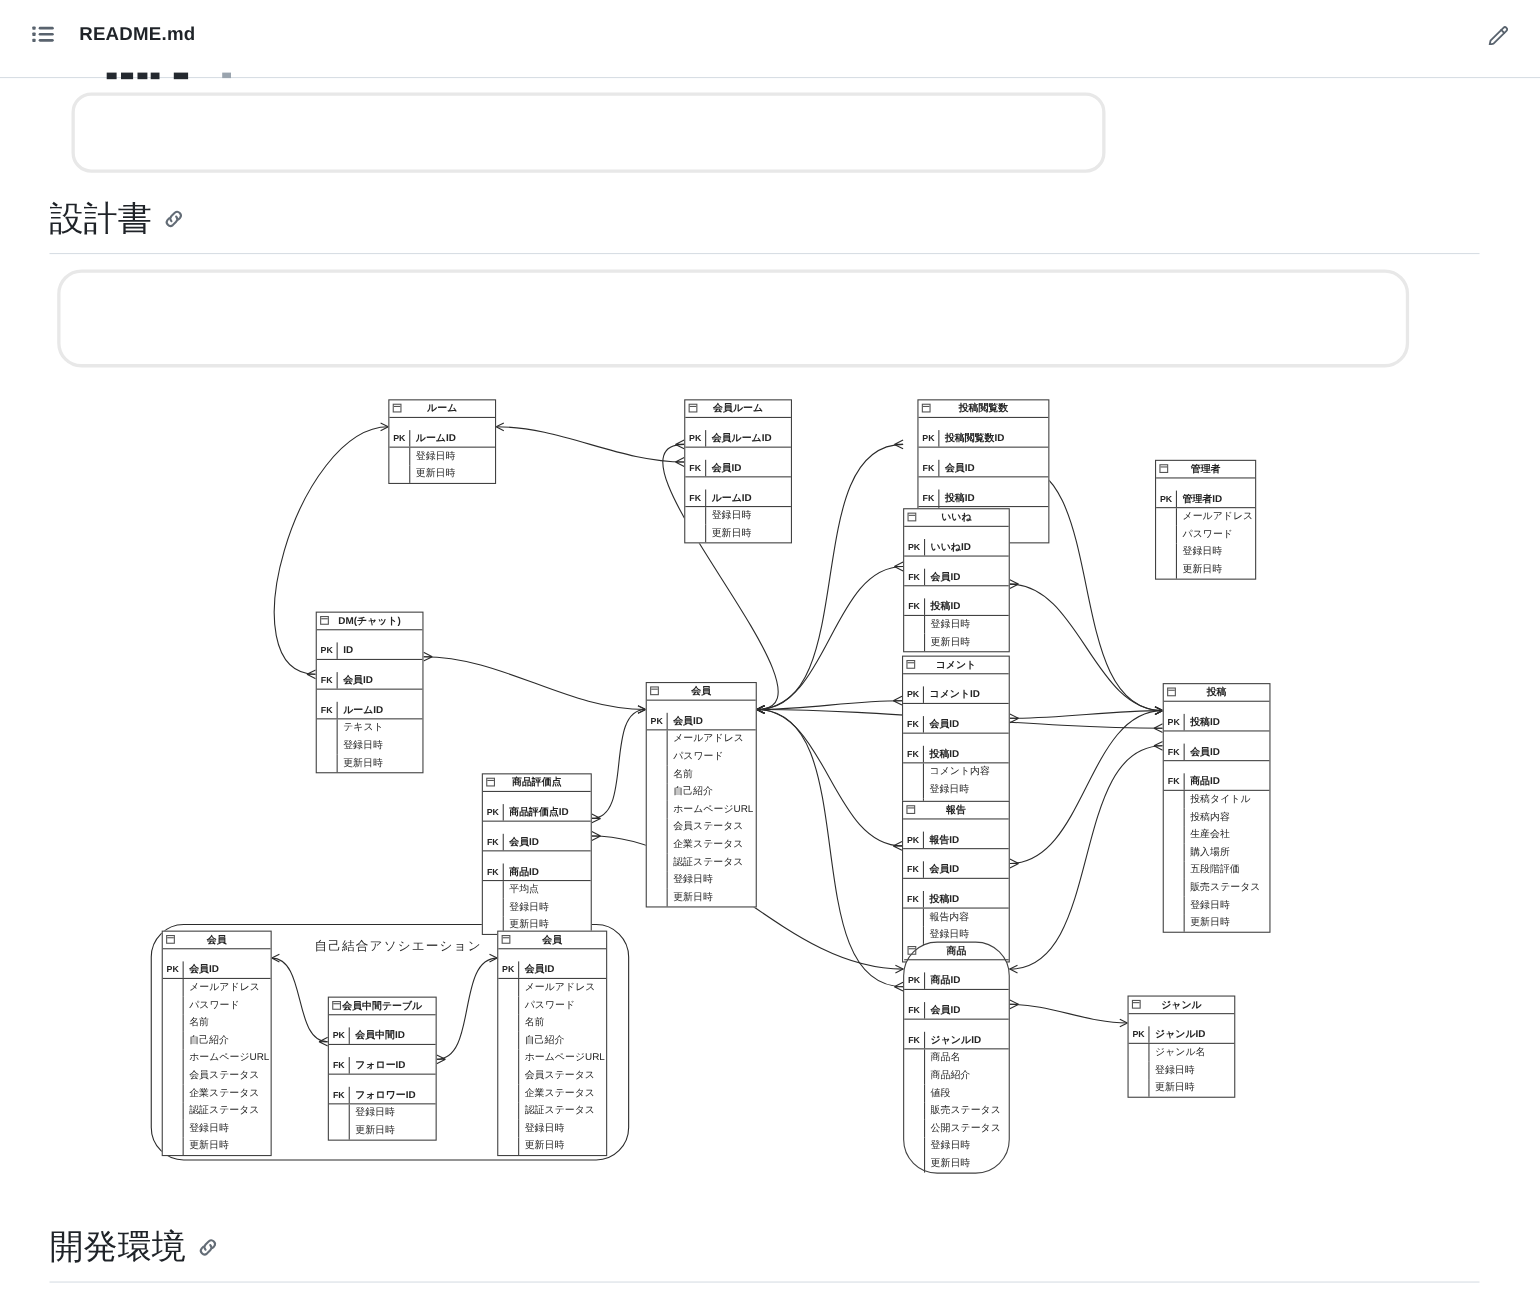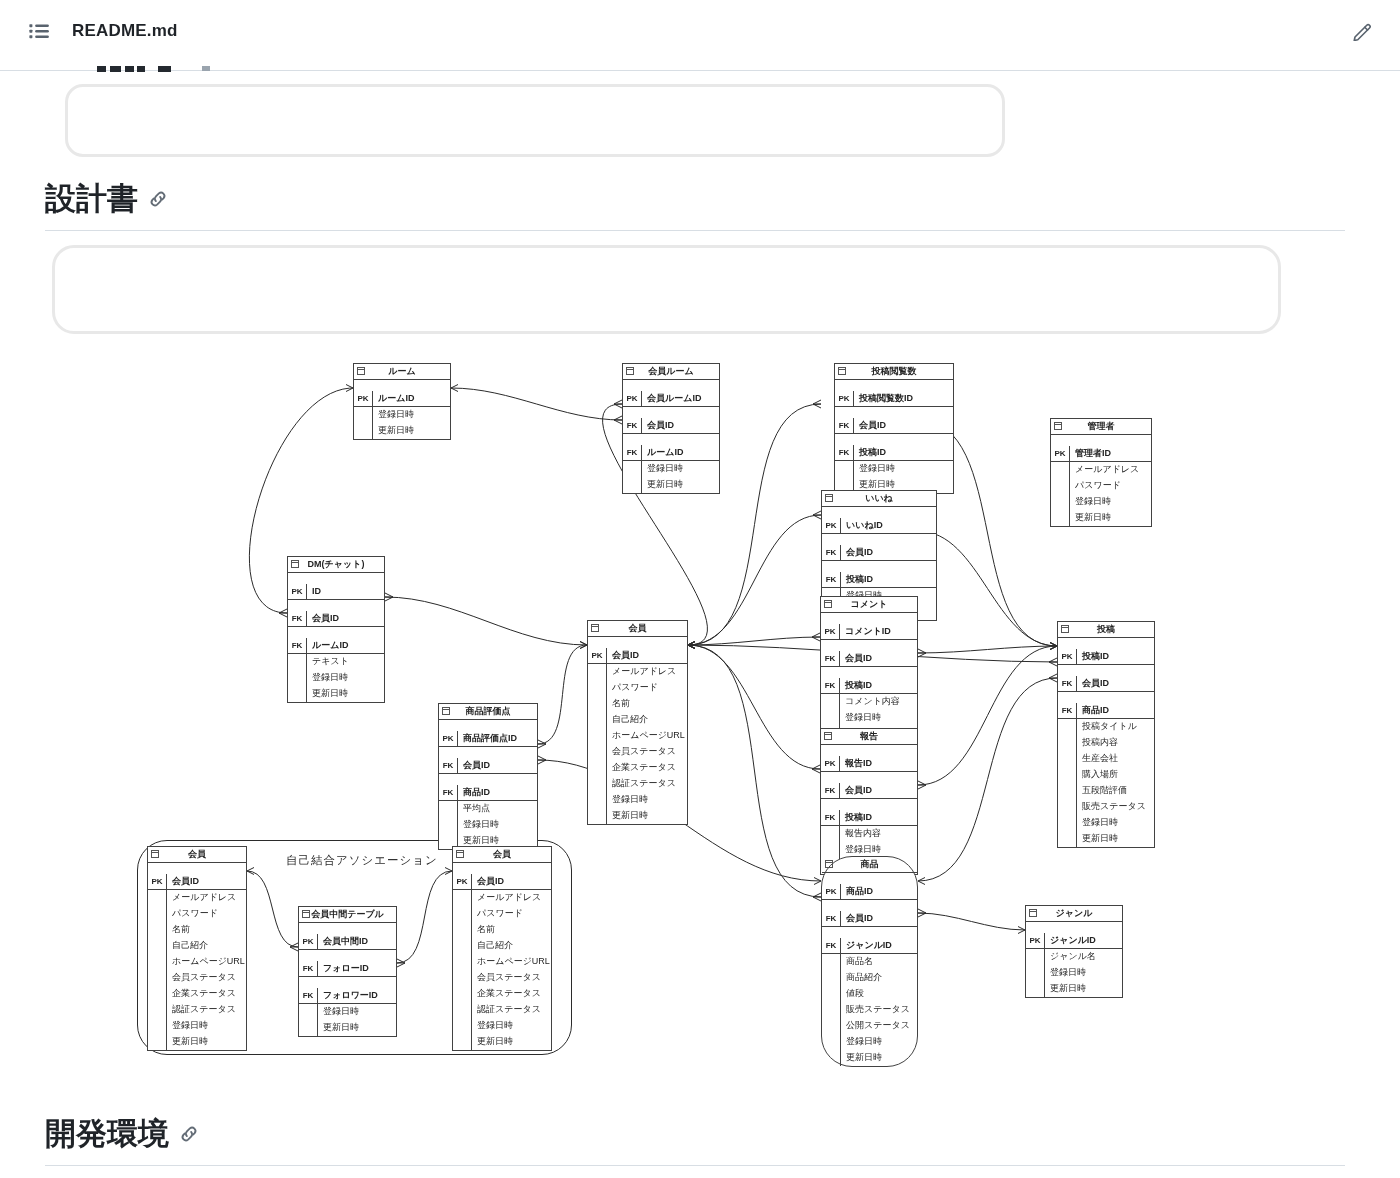--- a/index.html
+++ b/index.html
@@ -16,21 +16,21 @@
   .content { padding:0 55px 0 45px; }
 
   .remnant { position:relative; height:9px; border-bottom:1px solid #d8dee4; margin:0 -55px 0 -45px; }
   .remnant .mk { position:absolute; background:#24292f; height:6px; top:4px; }
   .remnant .mk.gray { background:#9aa4ae; height:5px; }
 
   .ph-box { background:#fff; border:3px solid #e8e8e8; border-radius:18px; }
   .ph-box.b1 { width:940px; height:73px; margin:13px 0 0 20px; }
   .ph-box.b2 { width:1229px; height:89px; margin:14px 0 0 7px; border-radius:22px; }
 
-  h1.md { font-size:31px; font-weight:700; line-height:36px; padding-bottom:13px;
+  h1.md { font-size:31px; font-weight:400; line-height:36px; padding-bottom:13px;
           border-bottom:1px solid #d8dee4; display:flex; align-items:center; gap:10px; }
   h1.md.design { margin-top:24px; }
   h1.md.env { margin-top:58px; }
   .linkicon { display:inline-flex; color:#636c76; }
 
   
   .diagram { position:relative; width:1400px; height:710px; margin:14px 0 0 -45px; }
   .diagram svg.edges { position:absolute; left:0; top:0; }
   .group-rect { position:absolute; border:1px solid #2b2b2b; border-radius:30px; background:transparent; }
   .sj-label { position:absolute; font-size:11.5px; color:#2b2b2b; letter-spacing:1px; white-space:nowrap; }
@@ -221,21 +221,21 @@
         </div>
         <div class="trow">
           <span class="kc"></span>
           <span class="fc">登録日時</span>
         </div>
         <div class="trow">
           <span class="kc"></span>
           <span class="fc">更新日時</span>
         </div>
       </div>
-      <div class="ertable" style="left: 1050px; top: 70px; width: 102px;">
+      <div class="ertable" style="left: 1050px; top: 70px; width: 92px;">
         <div class="ttl">
           <span class="ticon"></span>
           <span>管理者</span>
         </div>
         <div class="trow keyed">
           <span class="kc">PK</span>
           <span class="fc">管理者ID</span>
         </div>
         <div class="trow">
           <span class="kc"></span>
@@ -247,21 +247,21 @@
         </div>
         <div class="trow">
           <span class="kc"></span>
           <span class="fc">登録日時</span>
         </div>
         <div class="trow">
           <span class="kc"></span>
           <span class="fc">更新日時</span>
         </div>
       </div>
-      <div class="ertable" style="left: 821px; top: 142px; width: 116px;">
+      <div class="ertable" style="left: 821px; top: 114px; width: 97px;">
         <div class="ttl">
           <span class="ticon"></span>
           <span>いいね</span>
         </div>
         <div class="trow keyed">
           <span class="kc">PK</span>
           <span class="fc">いいねID</span>
         </div>
         <div class="trow keyed">
           <span class="kc">FK</span>

